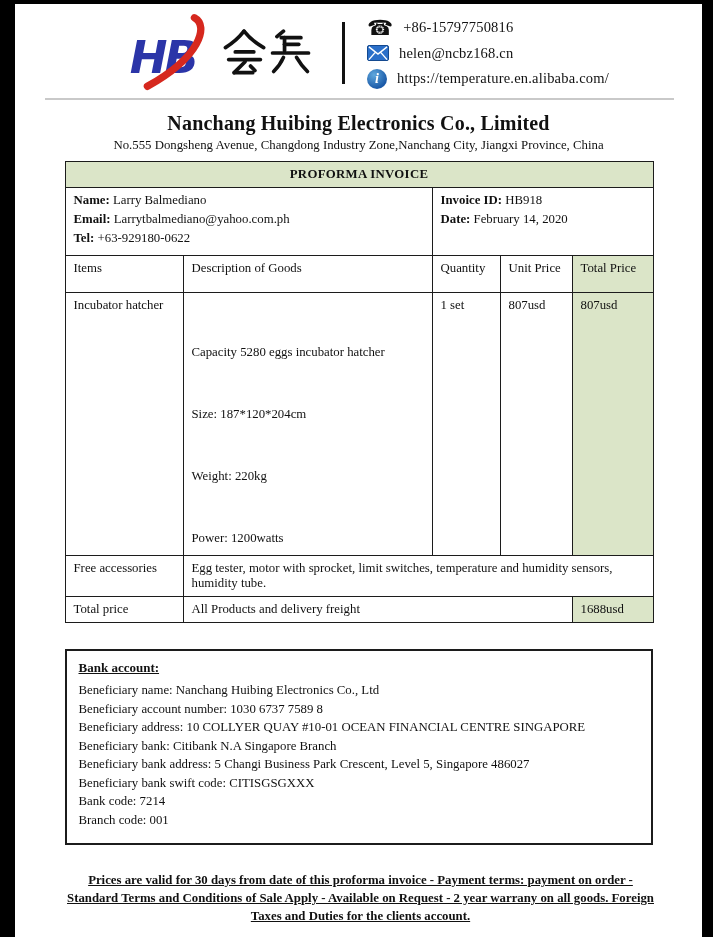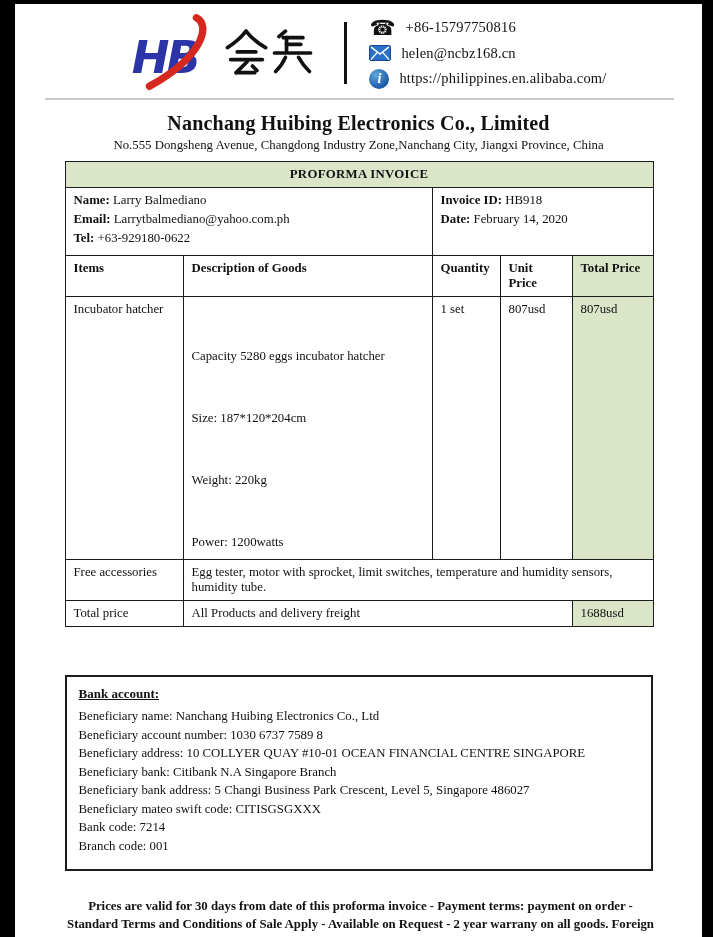--- a/index.html
+++ b/index.html
@@ -35,32 +35,32 @@
   table.invoice td { border:1.5px solid #1c1c1c; padding:5px 8px; font-size:12.8px; vertical-align:top; }
   .col-item  { width:118px; }
   .col-desc  { width:249px; }
   .col-qty   { width:68px; }
   .col-unit  { width:72px; }
   .col-total { width:81px; }
   .green { background:#dbe5c8; }
   td.title-cell { text-align:center; font-weight:bold; font-size:15.5px; padding:9px 0; letter-spacing:.3px; }
   .info-cell { height:61px; }
   .info-line { margin-bottom:4px; font-size:12.8px; }
-  td.th { font-weight:bold; font-size:13.2px; height:37px; }
+  td.th { font-weight:normal; font-size:13.2px; height:37px; }
   .desc-line { margin-bottom:4px;margin-top:47px; }
   .item-row td { height:90px; }
   td.say-cell { font-weight:bold; font-size:13.2px; padding:7px 8px 9px 8px; }
 
   
-  .bank-box { width:588px; margin:48px auto 0 auto; border:2px solid #1c1c1c; padding:9px 12px 14px 12px; }
+  .bank-box { width:588px; margin:26px auto 0 auto; border:2px solid #1c1c1c; padding:9px 12px 14px 12px; }
   .bank-title { font-weight:bold; text-decoration:underline; font-size:13px; margin-bottom:5px; }
   .bank-line { font-size:12.8px; line-height:18.5px; }
 
   
-  .footer-note { width:592px; margin:26px auto 0 auto; text-align:center; font-weight:bold; font-size:12.8px; line-height:18px; }
+  .footer-note { width:592px; margin:26px auto 0 auto; text-align:center; font-weight:bold; font-size:12.8px; line-height:18px;text-decoration:underline; }
 </style>
 </head>
 <body>
 
 <div class="page">
 
   <div class="header">
     <div class="logo-block">
       <svg width="98" height="80" viewBox="0 0 100 80">
         <text x="12" y="60" font-family="DejaVu Sans, sans-serif" font-style="italic" font-weight="bold" font-size="46" fill="#2b35a8" letter-spacing="-3">HB</text>
@@ -97,21 +97,21 @@
       <div class="contact-row">
         <span class="mail-icon">
           <svg viewBox="0 0 22 16">
               <path d="M1 1 L11 9 L21 1 M1 15 L8 7 M21 15 L14 7" stroke="#fff" stroke-width="1.6" fill="none"></path>
             </svg>
         </span>
         <span class="contact-text">helen@ncbz168.cn</span>
       </div>
       <div class="contact-row">
         <span class="info-icon">i</span>
-        <span class="contact-text">https://philippines.en.alibaba.com/</span>
+        <span class="contact-text">https://temperature.en.alibaba.com/</span>
       </div>
     </div>
   </div>
   <div class="header-rule"></div>
 
   <div class="company-name">Nanchang Huibing Electronics Co., Limited</div>
   <div class="company-address">No.555 Dongsheng Avenue, Changdong Industry Zone,Nanchang City, Jiangxi Province, China</div>
 
   <div class="content">
     <table class="invoice">
@@ -168,20 +168,20 @@
     </tbody>
       </table>
 
     <div class="bank-box">
       <div class="bank-title">Bank account:</div>
       <div class="bank-line">Beneficiary name: Nanchang Huibing Electronics Co., Ltd</div>
       <div class="bank-line">Beneficiary account number: 1030 6737 7589 8</div>
       <div class="bank-line">Beneficiary address: 10 COLLYER QUAY #10-01 OCEAN FINANCIAL CENTRE SINGAPORE</div>
       <div class="bank-line">Beneficiary bank: Citibank N.A Singapore Branch</div>
       <div class="bank-line">Beneficiary bank address: 5 Changi Business Park Crescent, Level 5, Singapore 486027</div>
-      <div class="bank-line">Beneficiary mateo swift code: CITISGSGXXX</div>
+      <div class="bank-line">Beneficiary bank swift code: CITISGSGXXX</div>
       <div class="bank-line">Bank code: 7214</div>
       <div class="bank-line">Branch code: 001</div>
     </div>
 
     <div class="footer-note">Prices are valid for 30 days from date of this proforma invoice - Payment terms: payment on order - Standard Terms and Conditions of Sale Apply - Available on Request - 2 year warrany on all goods. Foreign Taxes and Duties for the clients account.</div>
   </div>
 </div>
 
 </body></html>

